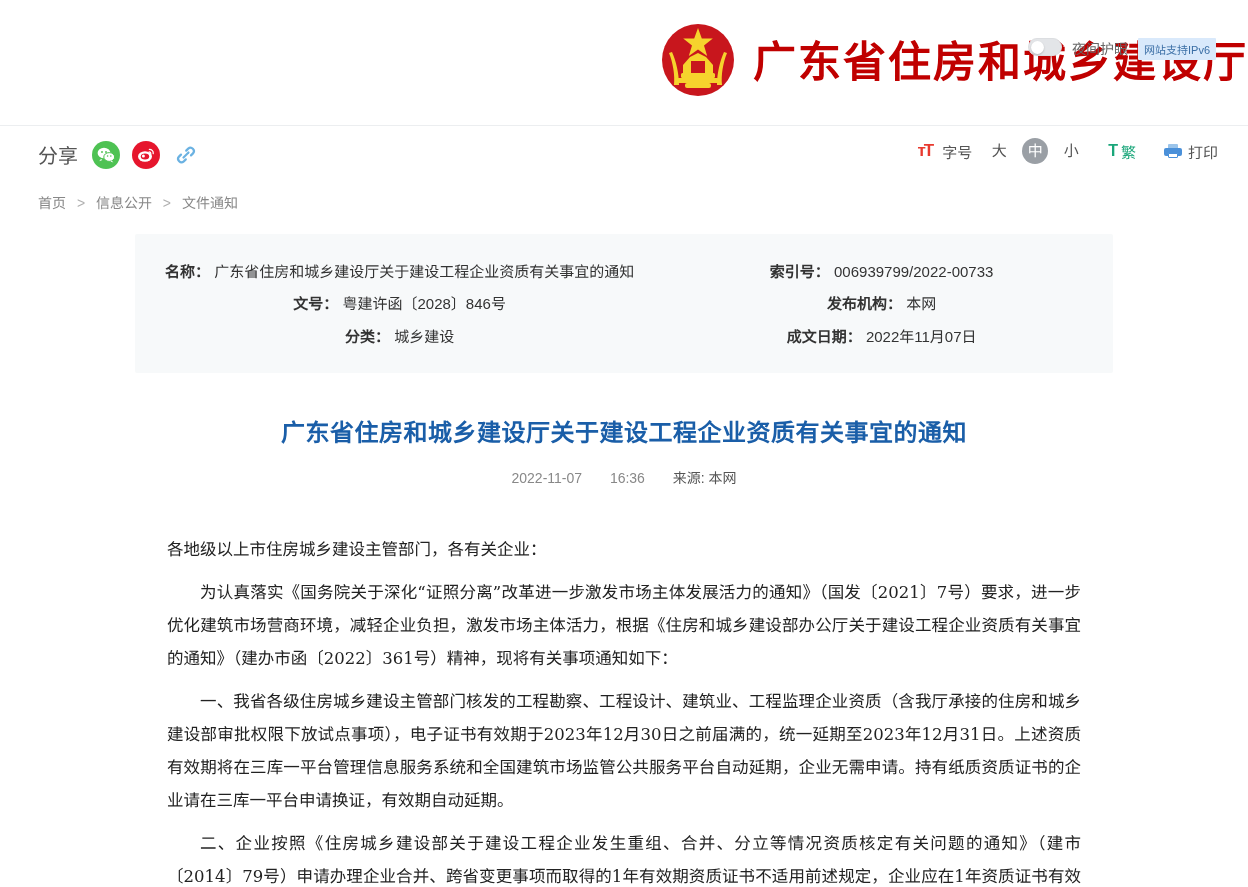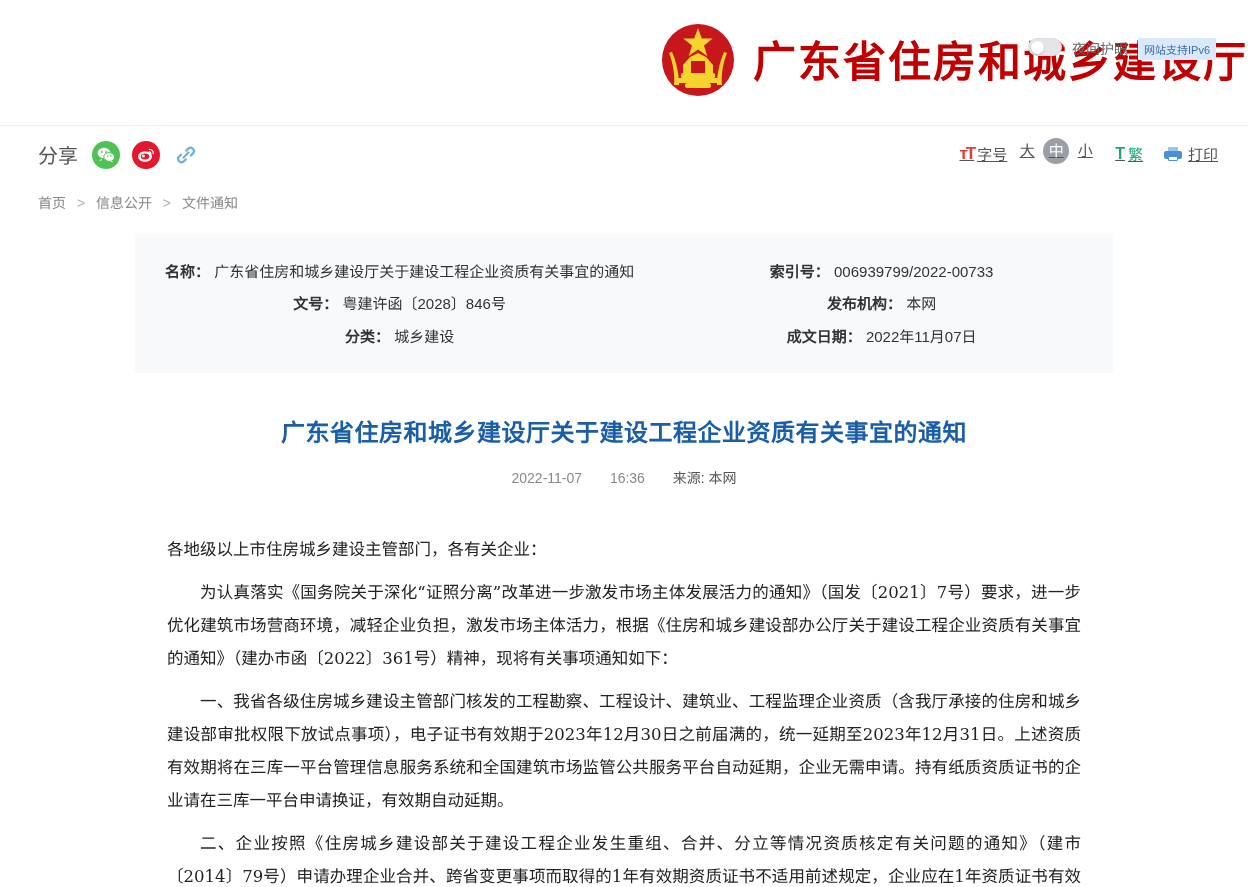--- a/index.html
+++ b/index.html
@@ -118,25 +118,24 @@
   .sicon.wechat { background: #4ec253; }
   .sicon.weibo  { background: #e6162d; }
   .sicon.link   { background: transparent; }
   .sicon svg { display:block; }
 
   .toolbar-right {
     position: absolute;
     right: 30px;
     top: 12px;
     display: flex;
-    align-items: flex-end;
-    gap: 3px;
+    align-items: center;
+    gap: 10px;
     font-size: 15px;
     color: #555;
-    text-decoration: underline;
   }
   .fs-icon { color: #e8392e; font-weight: 700; font-size: 17px; letter-spacing: -2px;}
   .fs-label { color: #555; margin-right: 4px; }
   .fs-opt {
     width: 26px; height: 26px;
     line-height: 26px;
     text-align: center;
     border-radius: 50%;
     cursor: pointer;
     color: #555;

